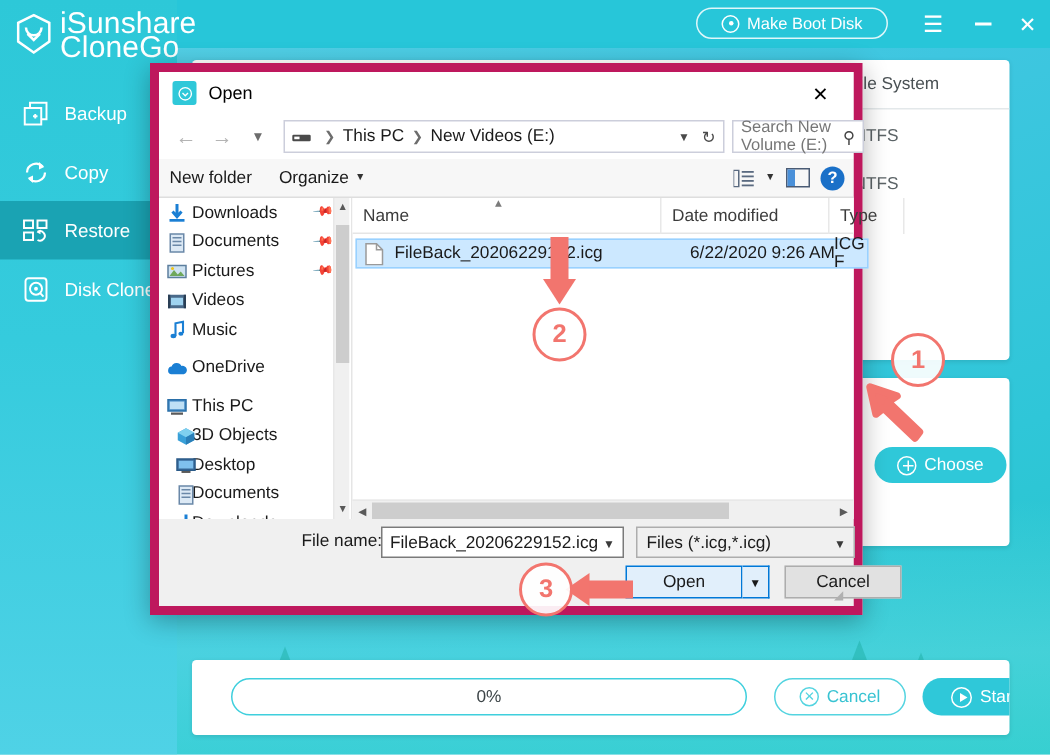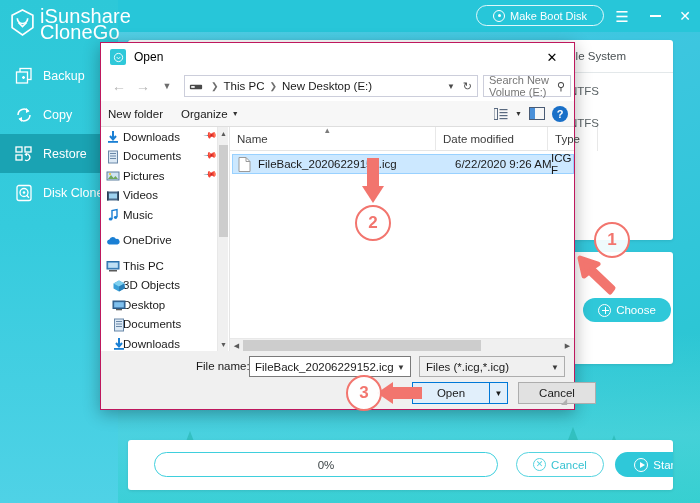--- a/index.html
+++ b/index.html
@@ -30,21 +30,21 @@
 
   
   .app-window {
     position: absolute; left: 0; top: 0; width: 700px; height: 503px;
   }
   .app-titlebar {
     position: absolute; left: 0; top: 0; width: 700px; height: 32px;
     background: #27c6d9;
   }
   .boot-disk-btn {
-    position: absolute; left: 476px; top: 5px; width: 128px; height: 21px;
+    position: absolute; left: 464px; top: 5px; width: 128px; height: 21px;
     border: 1px solid rgba(255,255,255,0.85);
     border-radius: 11px;
     color: #ffffff; font-size: 11px;
     display: flex; align-items: center; justify-content: center; gap: 5px;
     cursor: pointer; background: transparent;
   }
   .disc-icon {
     width: 12px; height: 12px; border: 1.3px solid #fff; border-radius: 50%;
     position: relative; flex: none;
   }
@@ -164,21 +164,21 @@
     content: ""; position: absolute; left: 4.8px; top: 3.4px;
     border-left: 5px solid #fff;
     border-top: 3.3px solid transparent;
     border-bottom: 3.3px solid transparent;
   }
 
   
   .dialog {
     position: absolute; left: 100px; top: 42px; width: 475px; height: 368px;
     background: #f0f0f0;
-    border: 1px solid #be185d;
+    border: 6px solid #be185d;
     box-shadow: 0 4px 16px rgba(0,0,0,0.30);
     font-family: "Liberation Sans", sans-serif;
   }
   .dlg-titlebar {
     position: absolute; left: 0; top: 0; right: 0; height: 28px;
     background: #ffffff;
     display: flex; align-items: center;
   }
   .dlg-app-icon {
     position: absolute; left: 9px; top: 6px; width: 16px; height: 16px;
@@ -520,21 +520,21 @@
     <div class="nav-btn up">↑</div>
 
     <div class="addressbar">
       <svg width="14" height="11" viewBox="0 0 16 12" style="flex:none;margin-right:3px;">
         <rect x="1" y="4" width="14" height="5" rx="1" fill="#4a4a4a"></rect>
         <rect x="2.5" y="5.5" width="4" height="2" fill="#fff"></rect>
       </svg>
       <span class="crumb-sep">❯</span>
       <span>This PC</span>
       <span class="crumb-sep">❯</span>
-      <span>New Desktop (E:)</span>
+      <span>New Videos (E:)</span>
       <span class="addr-caret">▼</span>
       <span class="addr-refresh">↻</span>
     </div>
 
     <div class="searchbox">
       <span>Search New Volume (E:)</span>
       <span class="search-gl">⚲</span>
     </div>
   </div>
 

